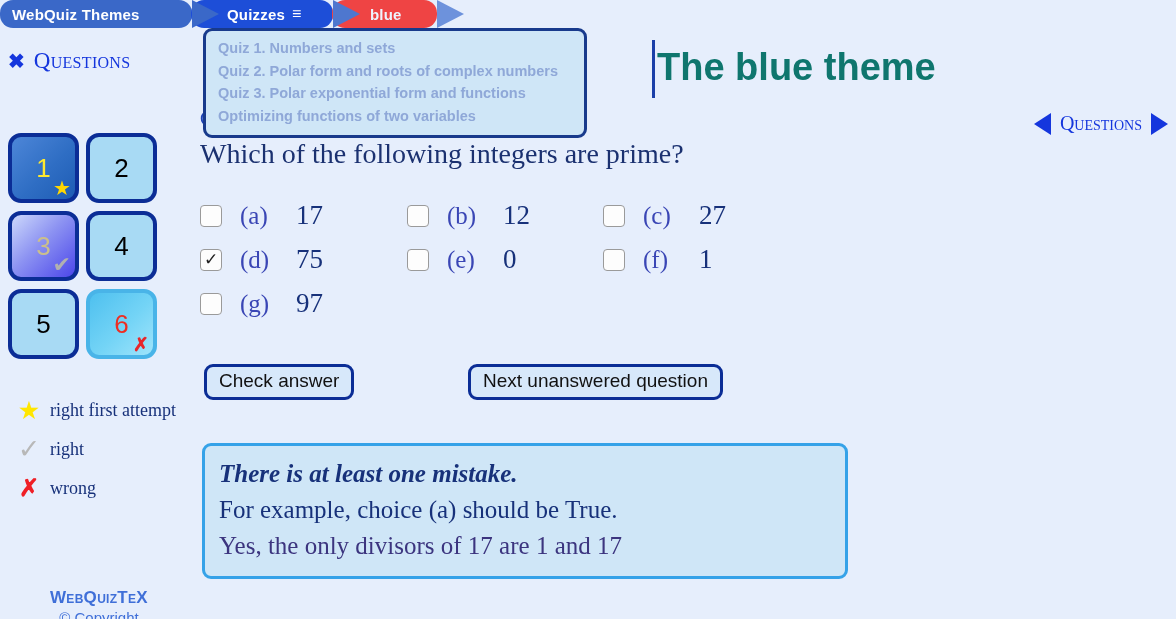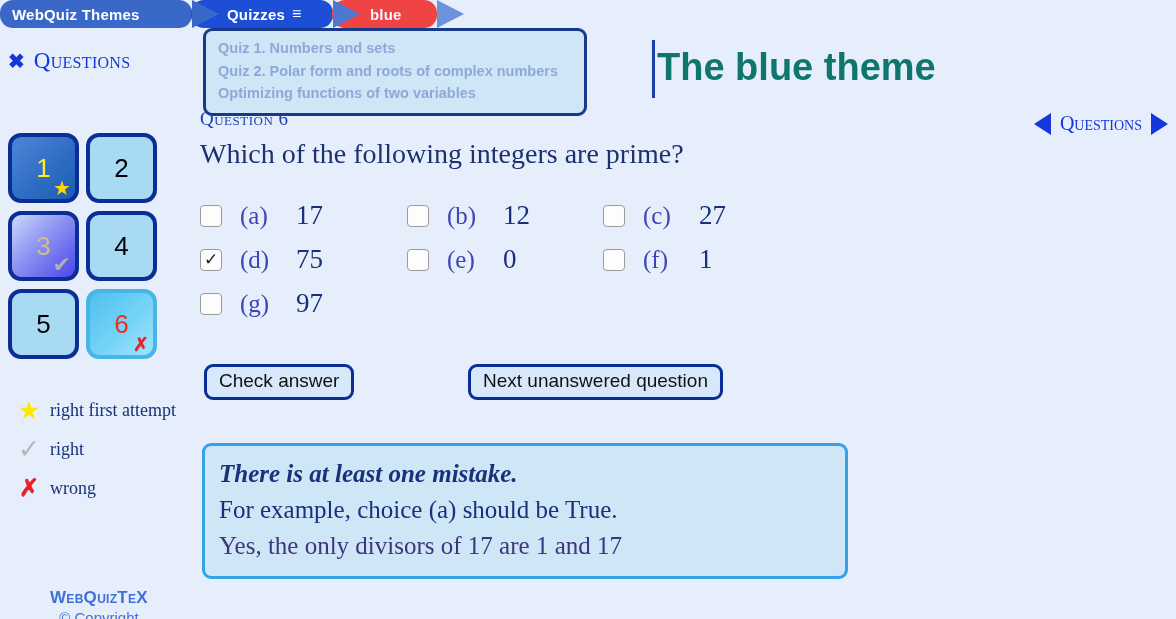--- a/index.html
+++ b/index.html
@@ -370,20 +370,21 @@
     <span>blue</span>
   </div>
 </div>
 
 <div id="title-rule"></div>
 <div id="page-title">The blue theme</div>
 
 <div id="quiz-dropdown">
   <div class="dropdown-item">Quiz 1. Numbers and sets</div>
   <div class="dropdown-item">Quiz 2. Polar form and roots of complex numbers</div>
+  <div class="dropdown-item">Quiz 3. Polar exponential form and functions</div>
   <div class="dropdown-item">Optimizing functions of two variables</div>
 </div>
 
 <div id="sidebar">
 
   <div id="questions-header">
     <span id="close-x-icon">✖</span>
     <span id="questions-label">Questions</span>
   </div>
 

